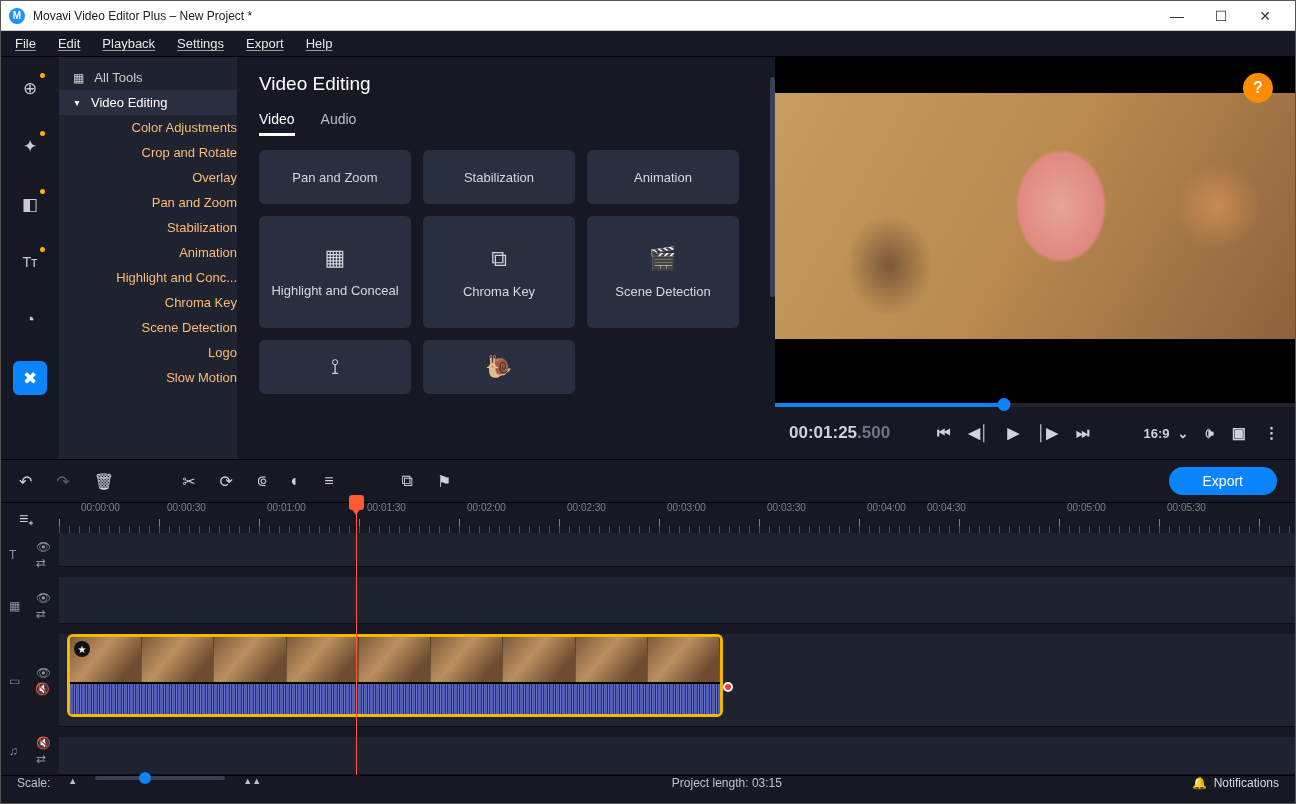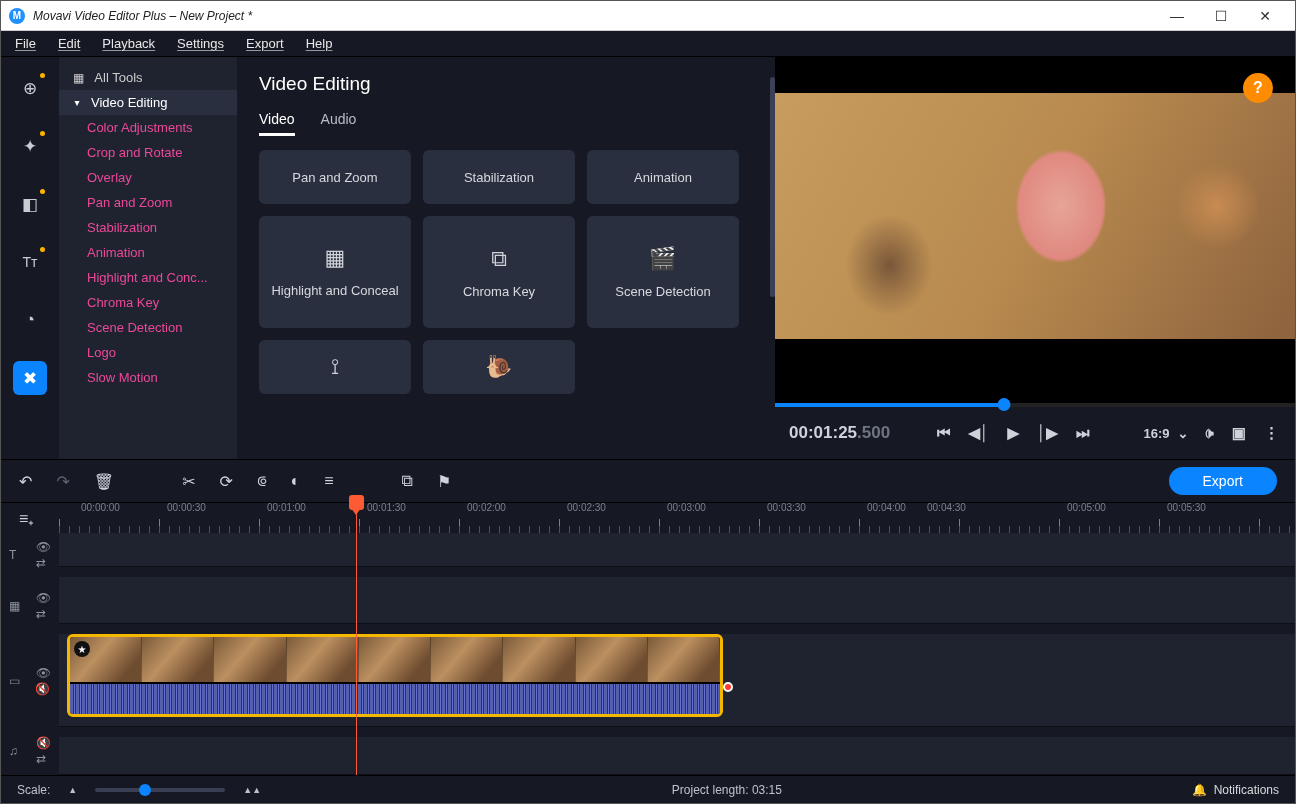--- a/index.html
+++ b/index.html
@@ -18,37 +18,37 @@
     --orange:#ff8c00;
     --yellow:#ffc107;
     --titlebar-bg:#ffffff;
     --titlebar-text:#222;
   }
   
   .window { width:1296px; height:804px; display:flex; flex-direction:column; border:1px solid #555; background:var(--bg0); position:relative; }
   
   .titlebar { height:30px; background:var(--titlebar-bg); color:var(--titlebar-text); display:flex; align-items:center; padding:0 8px; font-size:12px; border-bottom:1px solid #ccc;}
   .titlebar .app-icon { width:16px; height:16px; border-radius:50%; background:#1e90ff; margin-right:8px; display:flex; align-items:center; justify-content:center; color:#fff; font-size:10px; font-weight:bold;}
-  .titlebar .title { flex:1;font-style:italic; }
+  .titlebar .title { flex:1; }
   .win-btn { width:44px; height:30px; display:flex; align-items:center; justify-content:center; font-size:14px; color:#333; }
   
   .menubar { height:26px; background:var(--bg1); display:flex; align-items:center; padding:0 14px; gap:22px; font-size:13px; color:#e8e8e8; border-bottom:1px solid #000;}
   .menubar span { text-decoration: underline; text-decoration-color: transparent; }
   .menubar .menu-item { text-decoration: underline; text-underline-offset:2px; text-decoration-thickness:1px; text-decoration-color:#999; cursor:pointer;}
   
   .main { flex:1; display:flex; min-height:0;}
   
   .rail { width:58px; background:var(--bg1); display:flex; flex-direction:column; align-items:center; padding-top:14px; gap:24px;}
   .rail .rail-btn { width:34px; height:34px; border-radius:6px; display:flex; align-items:center; justify-content:center; color:#c9ccd3; font-size:17px; cursor:pointer; position:relative;}
   .rail .rail-btn.active { background:var(--blue); color:#fff;}
   .rail .rail-btn .dot{ position:absolute; top:2px; right:2px; width:5px; height:5px; border-radius:50%; background:#ffb300;}
   
   .sidebar { width:178px; background:var(--bg2); padding-top:8px; font-size:13px; color:#ccc; overflow:hidden;}
   .sidebar .item{ height:25px; display:flex; align-items:center; padding-left:14px; gap:10px; cursor:pointer; white-space:nowrap; overflow:hidden;}
-  .sidebar .item.sub{ padding-left:28px; color:#ec4899;}
+  .sidebar .item.sub{ padding-left:28px; color:#fdba74;justify-content:flex-end;}
   .sidebar .item.sel{ background:var(--bg3); color:#fff;}
   .sidebar .item .chev{ font-size:10px; width:8px; text-align:center;}
   .sidebar .item .grid-icon{ font-size:12px;}
   
   .center { flex:1; background:var(--bg1); display:flex; flex-direction:column; padding:16px 8px 0 22px; min-width:0; position:relative;}
   .center-title{ font-size:19px; color:#fff; font-weight:500; margin-bottom:16px;}
   .center-tabs{ display:flex; gap:26px; font-size:14px; margin-bottom:14px;}
   .center-tabs .tab{ color:#b9bcc4; padding-bottom:6px; cursor:pointer;}
   .center-tabs .tab.active{ color:#fff; border-bottom:3px solid #fff;}
   .cards{ display:grid; grid-template-columns: repeat(3, 152px); gap:12px; align-content:start; }
@@ -122,21 +122,21 @@
      repeating-linear-gradient(to right, transparent 0 1px, #6b7bf2 1px 2px, transparent 2px 3px);
     mask: linear-gradient(#000,#000);
     opacity:.6;}
   .clip-end-knob{ position:absolute; right:-6px; top:48px; width:10px; height:10px; border-radius:50%; background:#ff3b30; border:2px solid #fff; z-index:4;}
   
   .playhead{ position:absolute; top:0; bottom:0; left:calc(58px + 297px); width:0; z-index:5; pointer-events:none;}
   .playhead .line{ position:absolute; top:0; bottom:0; left:0; width:1px; background:#ff5a36;}
   .playhead .handle{ position:absolute; top:-8px; left:-7px; width:15px; height:15px; background:#ff5a36; border-radius:3px;}
   .playhead .handle::after{ content:""; position:absolute; left:2px; top:13px; border-left:5.5px solid transparent; border-right:5.5px solid transparent; border-top:7px solid #ff5a36;}
   
-  .statusbar{ height:28px; background:var(--bg1); display:flex; align-items:center; padding:0 16px; font-size:12px; color:#bfc2c9; gap:18px; border-top:1px solid #000;}
+  .statusbar{ height:28px; background:var(--bg1); display:flex; align-items:flex-start; padding:0 16px; font-size:12px; color:#bfc2c9; gap:18px; border-top:1px solid #000;}
   .statusbar .scale-slider{ width:130px; height:4px; background:#3a3f55; border-radius:2px; position:relative;}
   .statusbar .scale-slider .sknob{ position:absolute; left:34%; top:-4px; width:12px; height:12px; border-radius:50%; background:var(--blue);}
   .statusbar .flex{flex:1; text-align:center;}
   .statusbar .notif{ color:#d8dbde; display:flex; align-items:center; gap:6px; cursor:pointer;}
   .statusbar .bell{ color:#ffb300;}
   
   .u-icon{ font-family: "Segoe UI Symbol","Apple Color Emoji", sans-serif; }
 </style>
 </head>
 <body>

